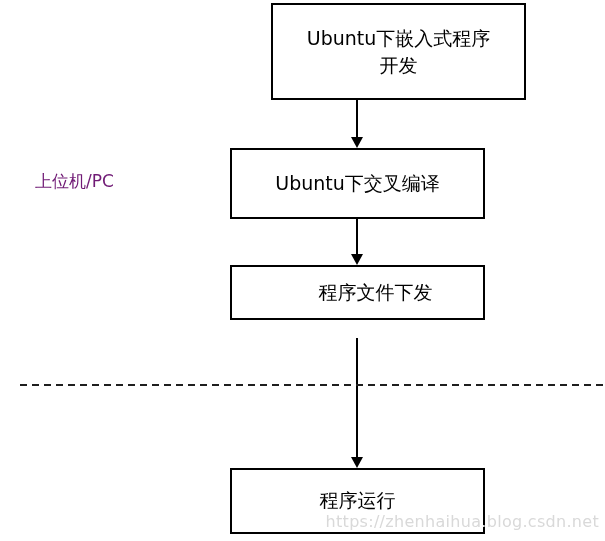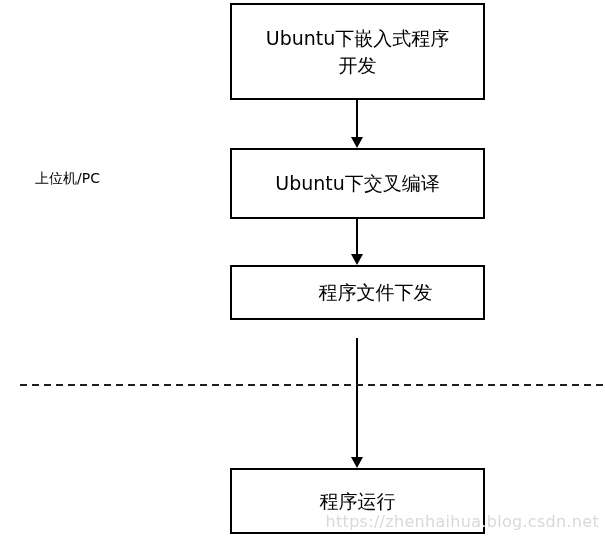--- a/index.html
+++ b/index.html
@@ -24,24 +24,24 @@
     display: flex;
     align-items: center;
     justify-content: center;
     text-align: center;
     font-size: 19px;
     line-height: 1.42;
     color: #000000;
     white-space: pre-line;
     background: #ffffff;
   }
-  .box-1 { top: 3px;   height: 97px; }
+  .box-1 { top: 3px;   height: 97px; margin-left: 41px; }
   .box-2 { top: 148px; height: 71px; justify-content: center; }
   .box-3 { top: 265px; height: 55px; padding-left: 36px; }
-  .box-4 { top: 468px; height: 66px; }
+  .box-4 { top: 468px; height: 66px; font-family: Liberation Serif, serif; }
 
   .connector-line {
     position: absolute;
     left: 356px;
     width: 2px;
     background: #000000;
   }
   .line-1 { top: 100px; height: 38px; }
   .line-2 { top: 219px; height: 36px; }
   .line-3 { top: 338px; height: 120px; }
@@ -67,22 +67,22 @@
     height: 2px;
     background: repeating-linear-gradient(
       to right,
       #1f1f1f 0px, #1f1f1f 7px,
       transparent 7px, transparent 12px
     );
   }
 
   .side-label {
     position: absolute;
-    font-size: 14px;
-    color: #000000;
+    font-size: 17px;
+    color: #701a75;
     white-space: nowrap;
   }
   .label-host  { left: 35px; top: 170px; }
   .label-board { left: 15px; top: 486px; }
 
   .watermark {
     position: absolute;
     right: 6px;
     top: 512px;
     font-size: 16px;

